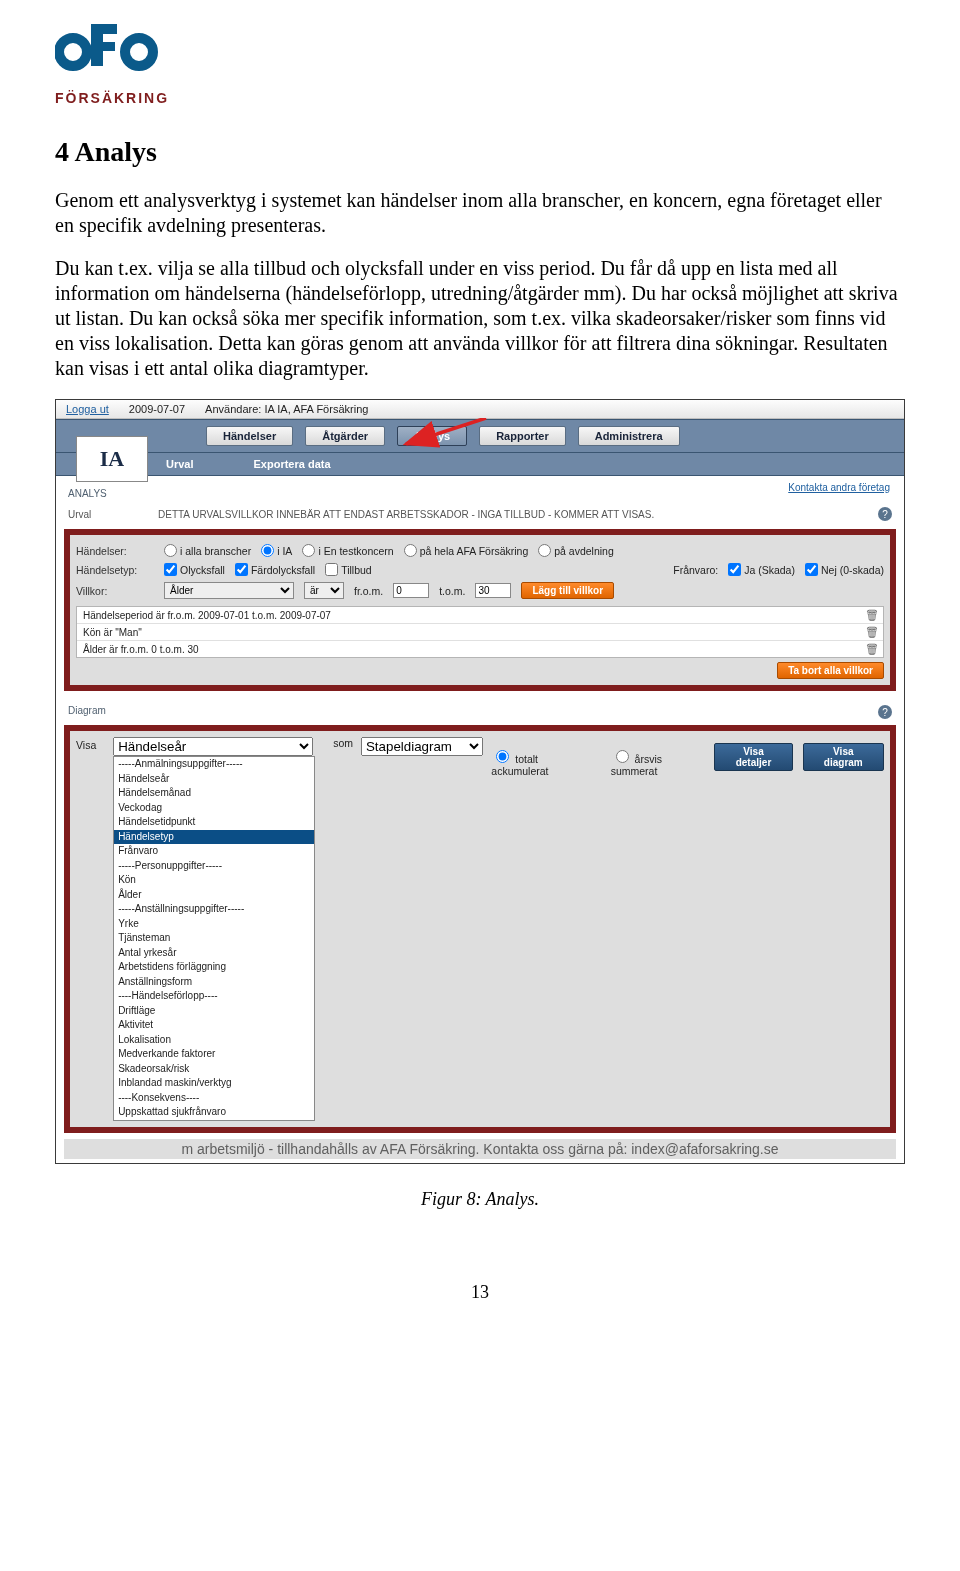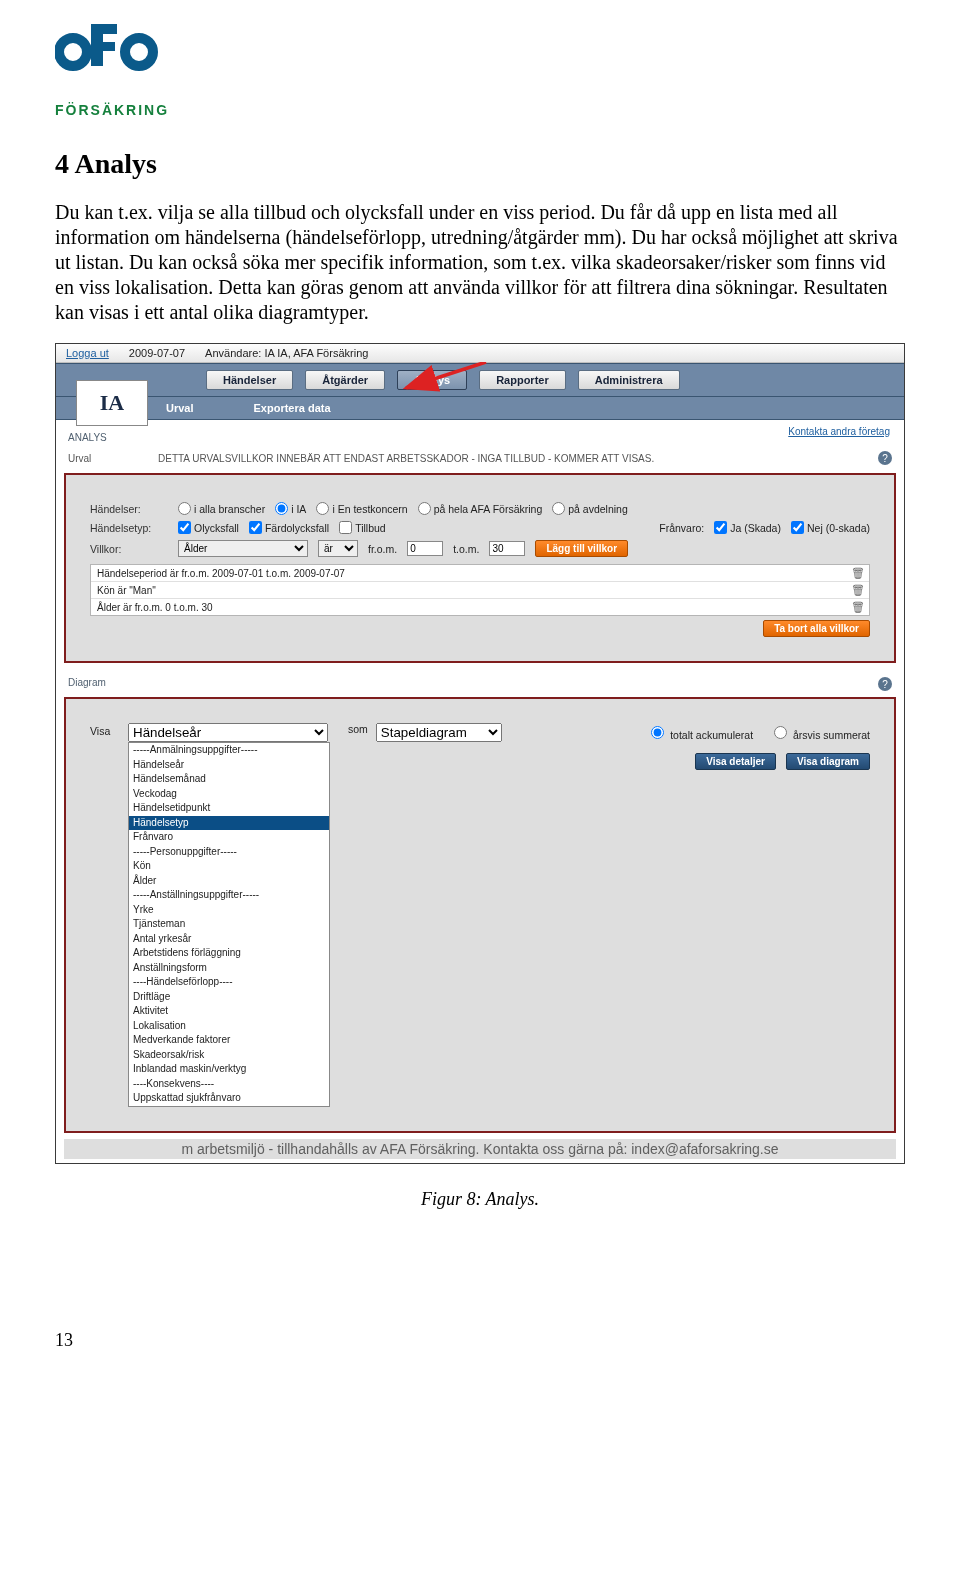--- a/index.html
+++ b/index.html
@@ -12,22 +12,22 @@
   .page {
     width: 960px;
     padding: 20px 55px 30px 55px;
     box-sizing: border-box;
   }
   .logo-sub {
     font-family: Arial, sans-serif;
     font-weight: 700;
     font-size: 14px;
     letter-spacing: 2px;
-    color: #15803d;
-    margin-top: 18px;
+    color: #7f1d1d;
+    margin-top: 6px;
   }
   h2.section-title {
     font-size: 28px;
     font-weight: 700;
     margin: 30px 0 20px 0;
   }
   p.body {
     font-size: 20px;
     line-height: 1.25;
     margin: 0 0 18px 0;
@@ -143,22 +143,22 @@
     background: #5a748e;
     color: #fff;
     font-size: 10px;
     display: inline-flex;
     align-items: center;
     justify-content: center;
     margin-left: auto;
   }
   .grey-panel {
     background: #dedede;
-    padding: 24px;
-    border: 2px solid #7f1d1d;
+    padding: 6px;
+    border: 6px solid #7f1d1d;
     margin: 2px 0 6px 0;
   }
   .panel-row {
     display: flex;
     align-items: center;
     gap: 10px;
     padding: 3px 0;
     font-size: 10.5px;
   }
   .panel-row .label { width: 78px; color: #333; }
@@ -254,22 +254,23 @@
     text-align: center;
   }
 
   .figure-caption {
     text-align: center;
     font-style: italic;
     font-size: 18px;
     margin: 25px 0 10px 0;
   }
   .page-number {
+    text-align: center;
     font-size: 18px;
-    margin-top: 120px;
+    margin-top: 72px;
   }
 
   
   .nav-wrapper { position: relative; }
 
 </style>
 </head>
 <body>
 
 <div class="page">
@@ -278,20 +279,21 @@
     <svg width="110" height="60" viewBox="0 0 110 60">
       <circle cx="18" cy="32" r="14" fill="none" stroke="#0b5a8a" stroke-width="10"></circle>
       <path d="M36 46 L36 4 L62 4 L62 14 L48 14 L48 22 L60 22 L60 31 L48 31 L48 46 Z" fill="#0b5a8a"></path>
       <circle cx="84" cy="32" r="14" fill="none" stroke="#0b5a8a" stroke-width="10"></circle>
     </svg>
     <div class="logo-sub">FÖRSÄKRING</div>
   </div>
 
   <h2 class="section-title">4 Analys</h2>
 
+  <p class="body">Genom ett analysverktyg i systemet kan händelser inom alla branscher, en koncern, egna företaget eller en specifik avdelning presenteras.</p>
   <p class="body">Du kan t.ex. vilja se alla tillbud och olycksfall under en viss period. Du får då upp en lista med all information om händelserna (händelseförlopp, utredning/åtgärder mm). Du har också möjlighet att skriva ut listan. Du kan också söka mer specifik information, som t.ex. vilka skadeorsaker/risker som finns vid en viss lokalisation. Detta kan göras genom att använda villkor för att filtrera dina sökningar. Resultaten kan visas i ett antal olika diagramtyper.</p>
 
   <div class="screenshot">
 
     <div class="topbar">
       <a href="#">Logga ut</a>
       <span>2009-07-07</span>
       <span>Användare: IA IA, AFA Försäkring</span>
     </div>
 
@@ -453,21 +455,21 @@
                   <div class="item">Skadeorsak/risk</div>
                   <div class="item">Inblandad maskin/verktyg</div>
                   <div class="item">----Konsekvens----</div>
                   <div class="item">Uppskattad sjukfrånvaro</div>
                 </div>
             </div>
             <span style="margin-left:10px">som</span>
             <select style="width:126px">
               <option>Stapeldiagram</option>
             </select>
-            <div style="margin-left:auto; display:flex; flex-direction:column; gap:6px; align-items:flex-end">
+            <div style="margin-left:auto; display:flex; flex-direction:row; gap:6px; align-items:flex-end">
               <div style="display:flex; gap:16px; align-items:center">
                 <label><input type="radio" name="sum" checked="" style=""> <span>totalt ackumulerat</span></label>
                 <label><input type="radio" name="sum" style=""> <span>årsvis summerat</span></label>
               </div>
               <div class="diagram-buttons">
                 <button class="btn">Visa detaljer</button>
                 <button class="btn">Visa diagram</button>
               </div>
             </div>
           </div>

